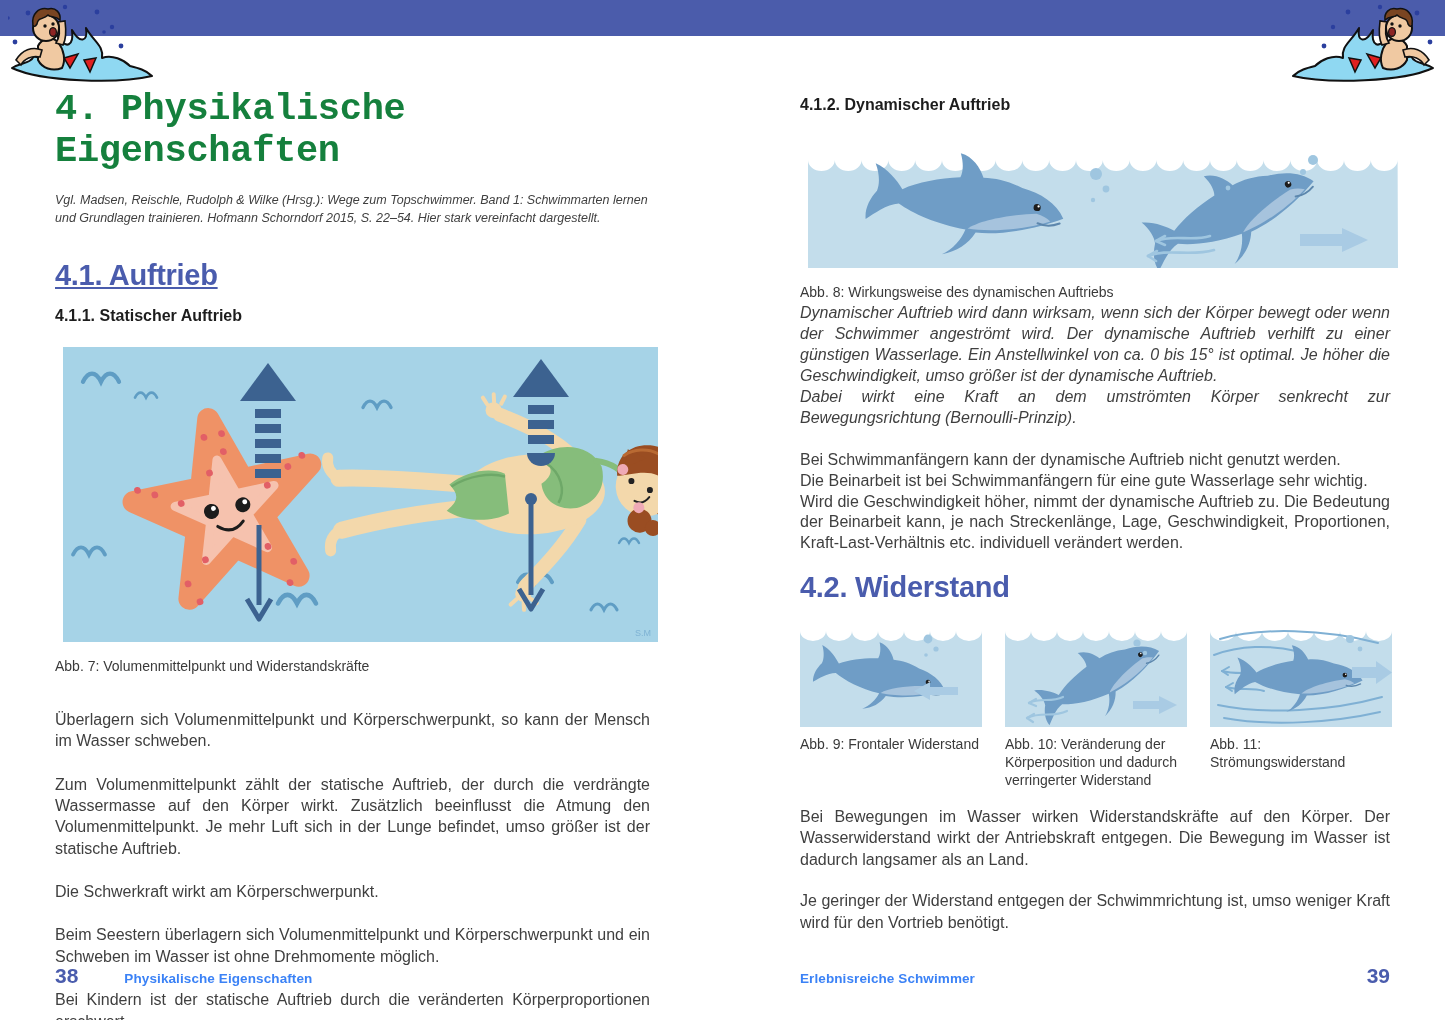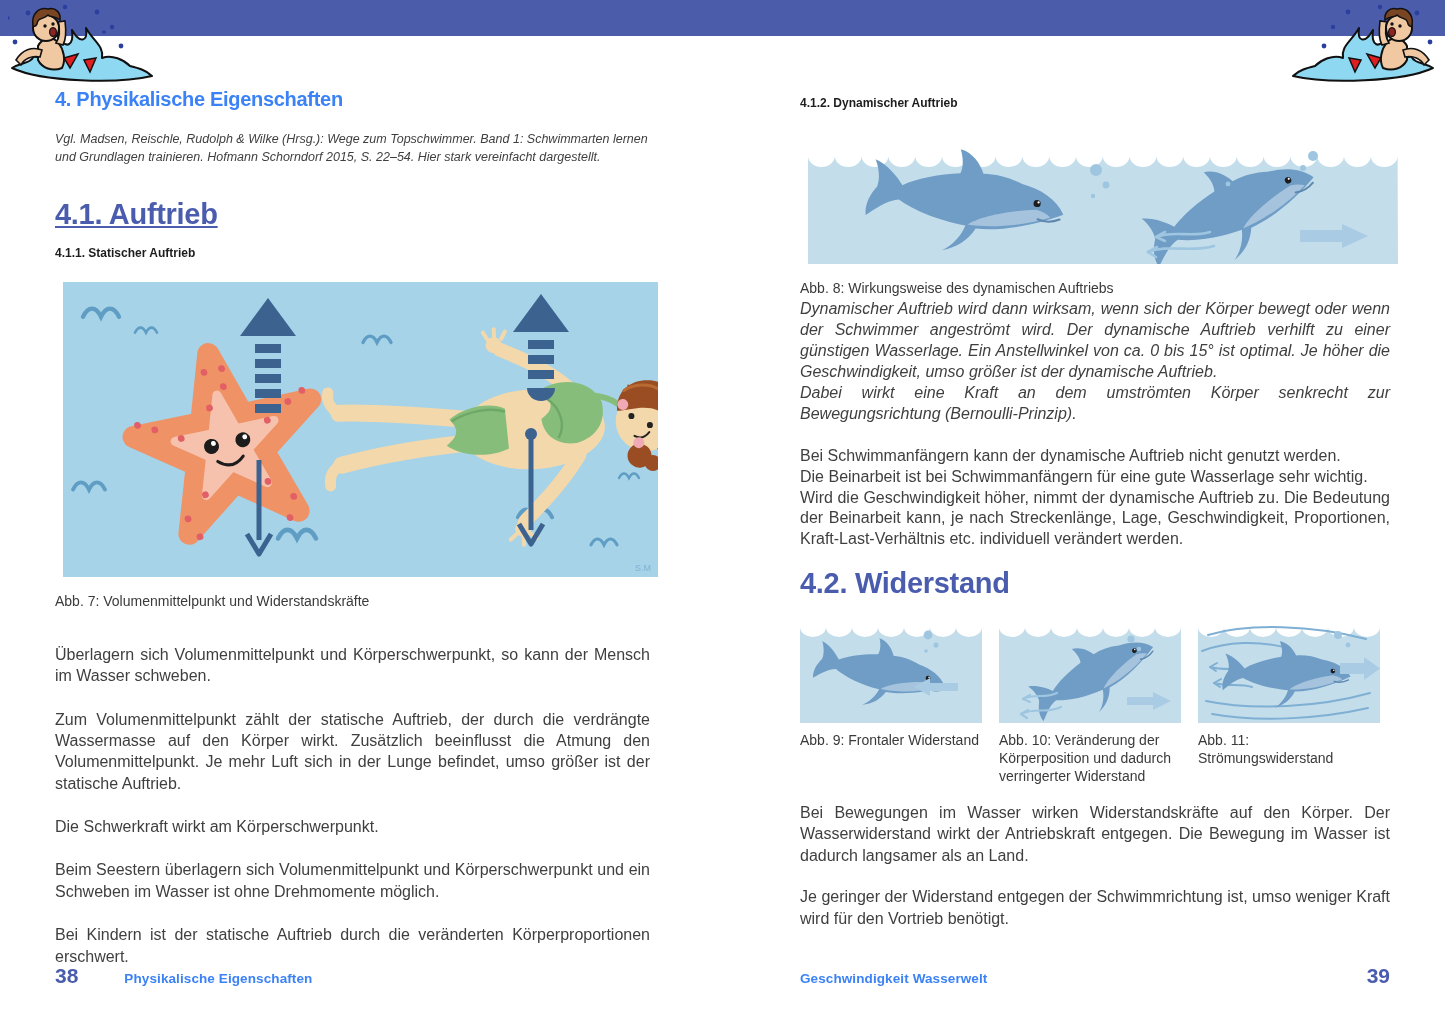--- a/index.html
+++ b/index.html
@@ -11,43 +11,43 @@
   .top-band{position:absolute;left:0;top:0;width:1445px;height:36px;background:#4b5cab;}
   .corner-art{position:absolute;top:2px;width:152px;height:82px;}
   .corner-art.left{left:8px;}
   .corner-art.right{right:8px;transform:scaleX(-1);}
 
   .col{position:absolute;}
   .col-left{left:55px;top:88px;width:595px;}
   .col-right{left:800px;top:96px;width:590px;}
 
   h1,h2,h3{margin:0;padding:0;}
-  .h-main{font-size:20px;font-weight:800;color:#3b82f6;letter-spacing:-0.3px;}
+  .h-main{font-size:37px;font-weight:800;color:#15803d;letter-spacing:-0.3px;font-family:Liberation Mono, monospace;}
   .h-section{font-size:29px;font-weight:800;color:#4a5cad;letter-spacing:-0.3px;}
-  .h-sub{font-size:12px;font-weight:bold;color:#1d1d1d;}
+  .h-sub{font-size:16px;font-weight:bold;color:#1d1d1d;}
 
   .citation{margin-top:20px;font-size:12.5px;font-style:italic;line-height:1.4;color:#3f3f3f;}
   .col-left .h-section{margin-top:32px;text-decoration:underline;}
   .col-left .h-sub{margin-top:15px;}
 
   figure{margin:0;padding:8px;}
   .fig7{margin-top:14px;}
   .fig8{margin-top:22px;}
   .caption{font-size:14px;color:#3a3a3a;line-height:1.28;margin-top:8px;}
 
   .body-text p{font-size:16px;line-height:1.335;text-align:justify;margin:0;}
   .col-left .body-text{margin-top:33px;}
   .col-left .body-text p + p{margin-top:22px;}
 
   .col-right .block1{margin-top:1px;font-style:italic;}
   .block1 p, .block2 p{font-size:16px;line-height:1.31;text-align:justify;margin:0;}
   .block2{margin-top:21px;}
   .col-right .h-section{margin-top:17px;}
 
-  .fig-row{margin-top:13px;display:flex;gap:17px;}
+  .fig-row{margin-top:13px;display:flex;gap:23px;}
   .fig-col{width:182px;}
   .fig-col .caption{margin-top:9px;}
 
   .col-right .body-text2 p{font-size:16px;line-height:1.335;text-align:justify;margin:0;}
   .col-right .body-text2{margin-top:16px;}
   .col-right .body-text2 p + p{margin-top:20px;}
 
   .footer-left{position:absolute;left:55px;top:964px;display:flex;align-items:baseline;gap:46px;}
   .footer-right{position:absolute;left:800px;top:964px;width:590px;display:flex;align-items:baseline;justify-content:space-between;}
   .page-num{font-size:21px;font-weight:800;color:#4a5cad;}
@@ -365,15 +365,15 @@
     <p>Bei Bewegungen im Wasser wirken Widerstandskräfte auf den Körper. Der Wasserwiderstand wirkt der Antriebskraft entgegen. Die Bewegung im Wasser ist dadurch langsamer als an Land.</p>
     <p>Je geringer der Widerstand entgegen der Schwimmrichtung ist, umso weniger Kraft wird für den Vortrieb benötigt.</p>
   </div>
 </div>
 
 <div class="footer-left">
   <span class="page-num">38</span>
   <span class="footer-label">Physikalische Eigenschaften</span>
 </div>
 <div class="footer-right">
-  <span class="footer-label">Geschwindigkeit Wasserwelt</span>
+  <span class="footer-label">Erlebnisreiche Schwimmer</span>
   <span class="page-num">39</span>
 </div>
 
 </body></html>

